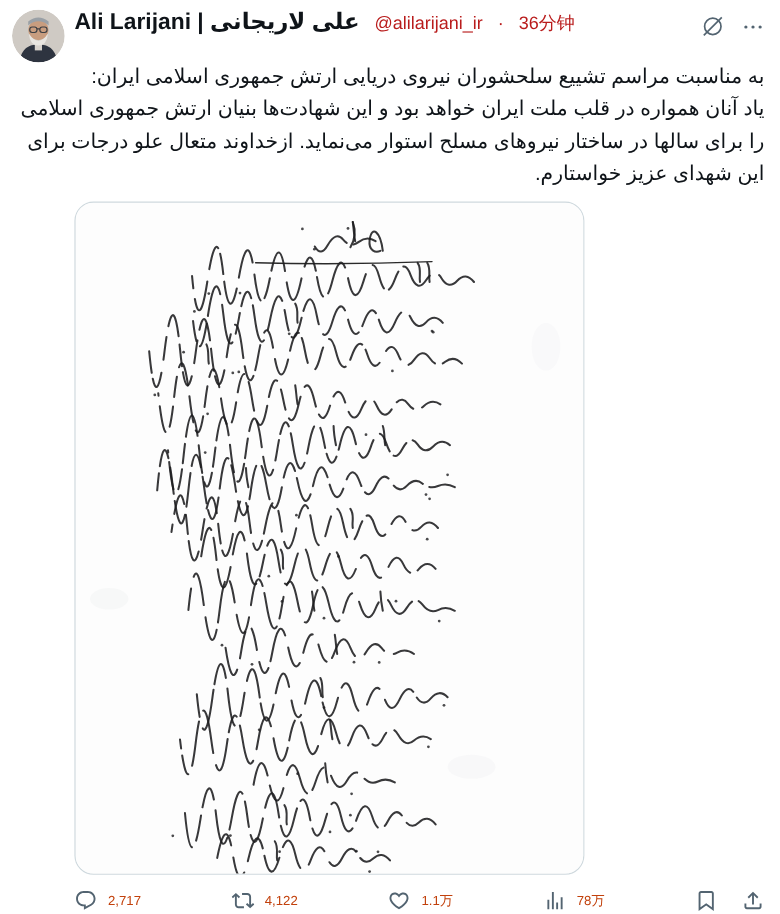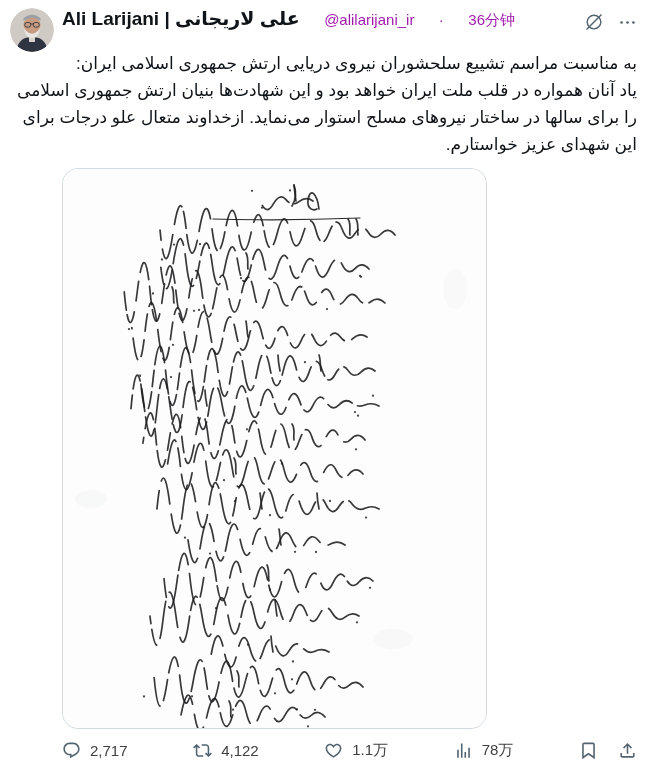--- a/index.html
+++ b/index.html
@@ -9,21 +9,21 @@
     font-family:"Liberation Sans","DejaVu Sans",sans-serif;
     color:#0f1419;
   }
   .tweet { position:relative; padding:8px 13px 8px 10px; }
 
   
   .avatar-wrap { float:left; width:44px; height:44px; margin:0 8px 6px 0; cursor:pointer; }
   .avatar-wrap svg { display:block; border-radius:50%; }
   .head-row { height:22px; line-height:22px; white-space:nowrap; overflow:hidden; padding-right:70px; }
   .display-name { font-weight:bold; font-size:19px; color:#0f1419; cursor:pointer; }
-  .meta { font-size:15px; color:#a21caf; margin-left:20px; cursor:pointer; }
+  .meta { font-size:15px; color:#b91c1c; margin-left:8px; cursor:pointer; }
   .head-icons { position:absolute; top:12px; right:13px; display:flex; align-items:center; gap:14px; }
   .head-icons svg { display:block; cursor:pointer; }
 
   
   .body-text {
     direction:rtl; text-align:right;
     font-size:17px; line-height:27px; color:#0f1419;
     margin-top:20px;
   }
 
@@ -40,21 +40,21 @@
   .hwdot { fill:#1d1d1f; opacity:.8; }
 
   
   .actions {
     margin:12px 0 0 52px;
     display:flex; align-items:center; justify-content:space-between;
     color:#536471;
   }
   .action { display:flex; align-items:center; gap:9px; cursor:pointer; background:none; border:none; color:#536471; font-family:inherit; }
   .action svg { display:block; fill:#536471; }
-  .count { font-size:15px; color:#404040; }
+  .count { font-size:11px; color:#c2410c; }
   .right-group { display:flex; align-items:center; gap:20px; }
 </style>
 </head>
 <body>
 
 <div class="tweet">
 
   <div class="avatar-wrap">
     <svg width="44" height="44" viewBox="0 0 44 44">
       <defs>

